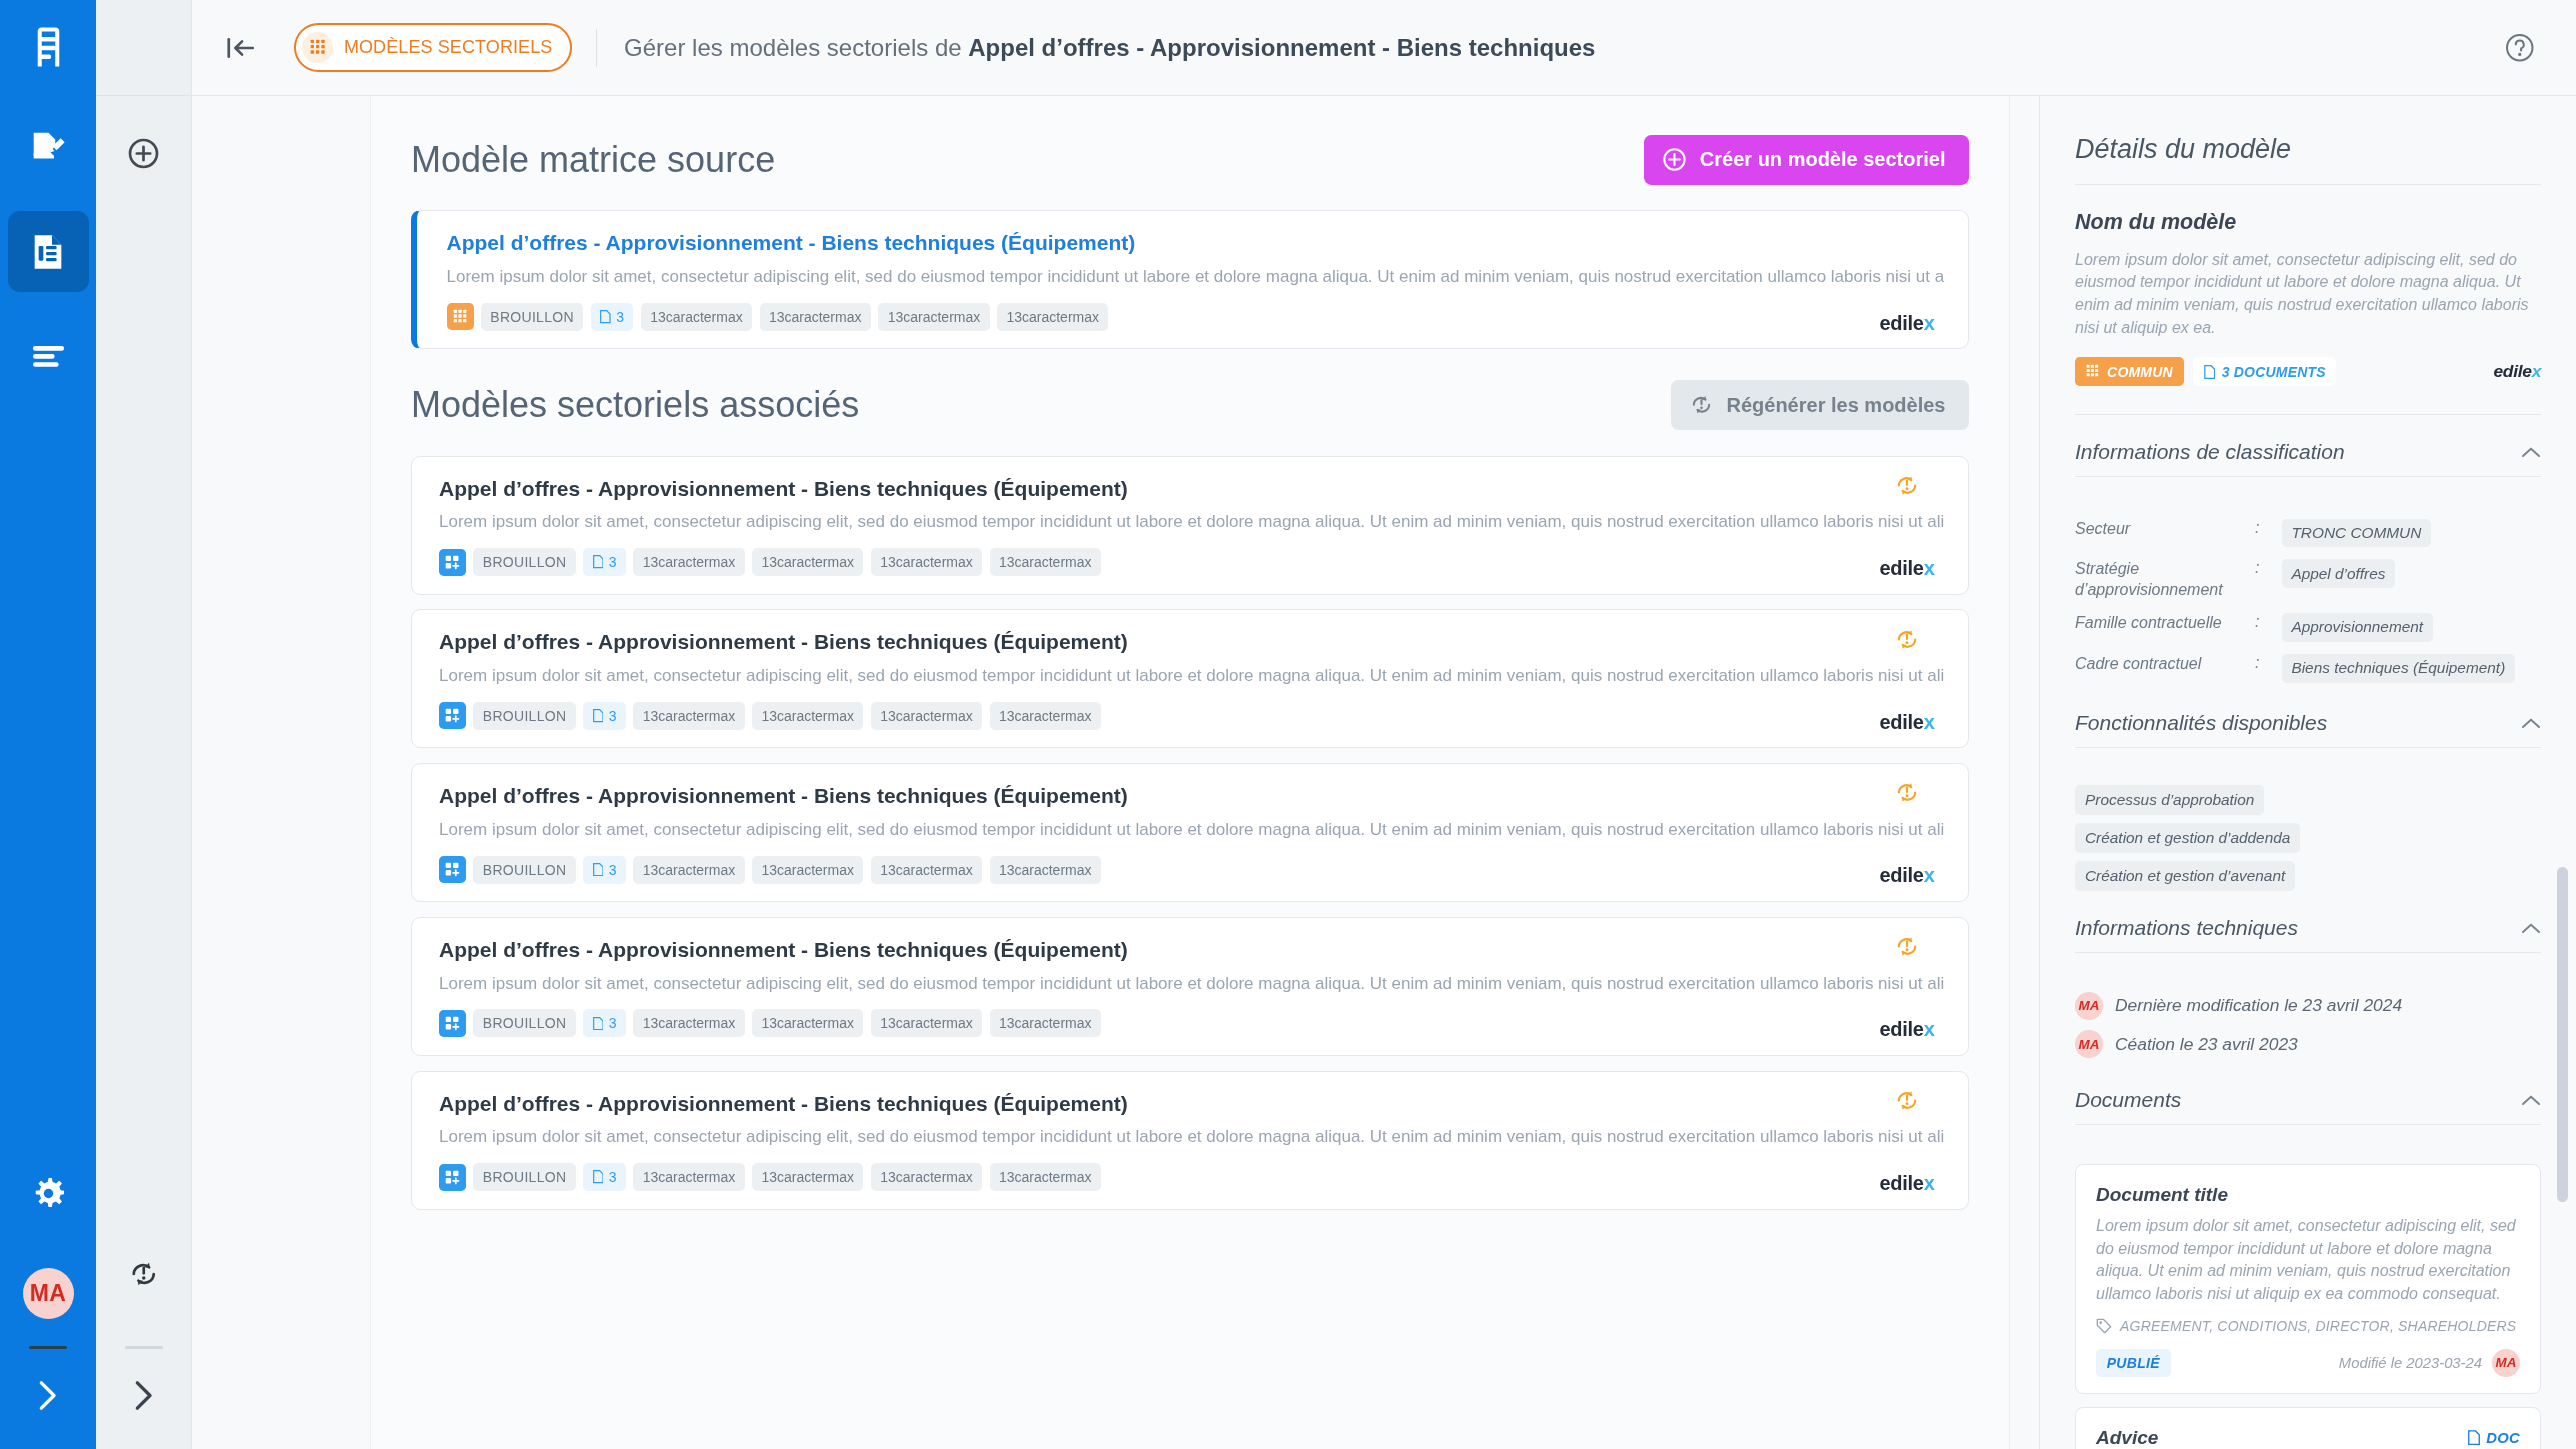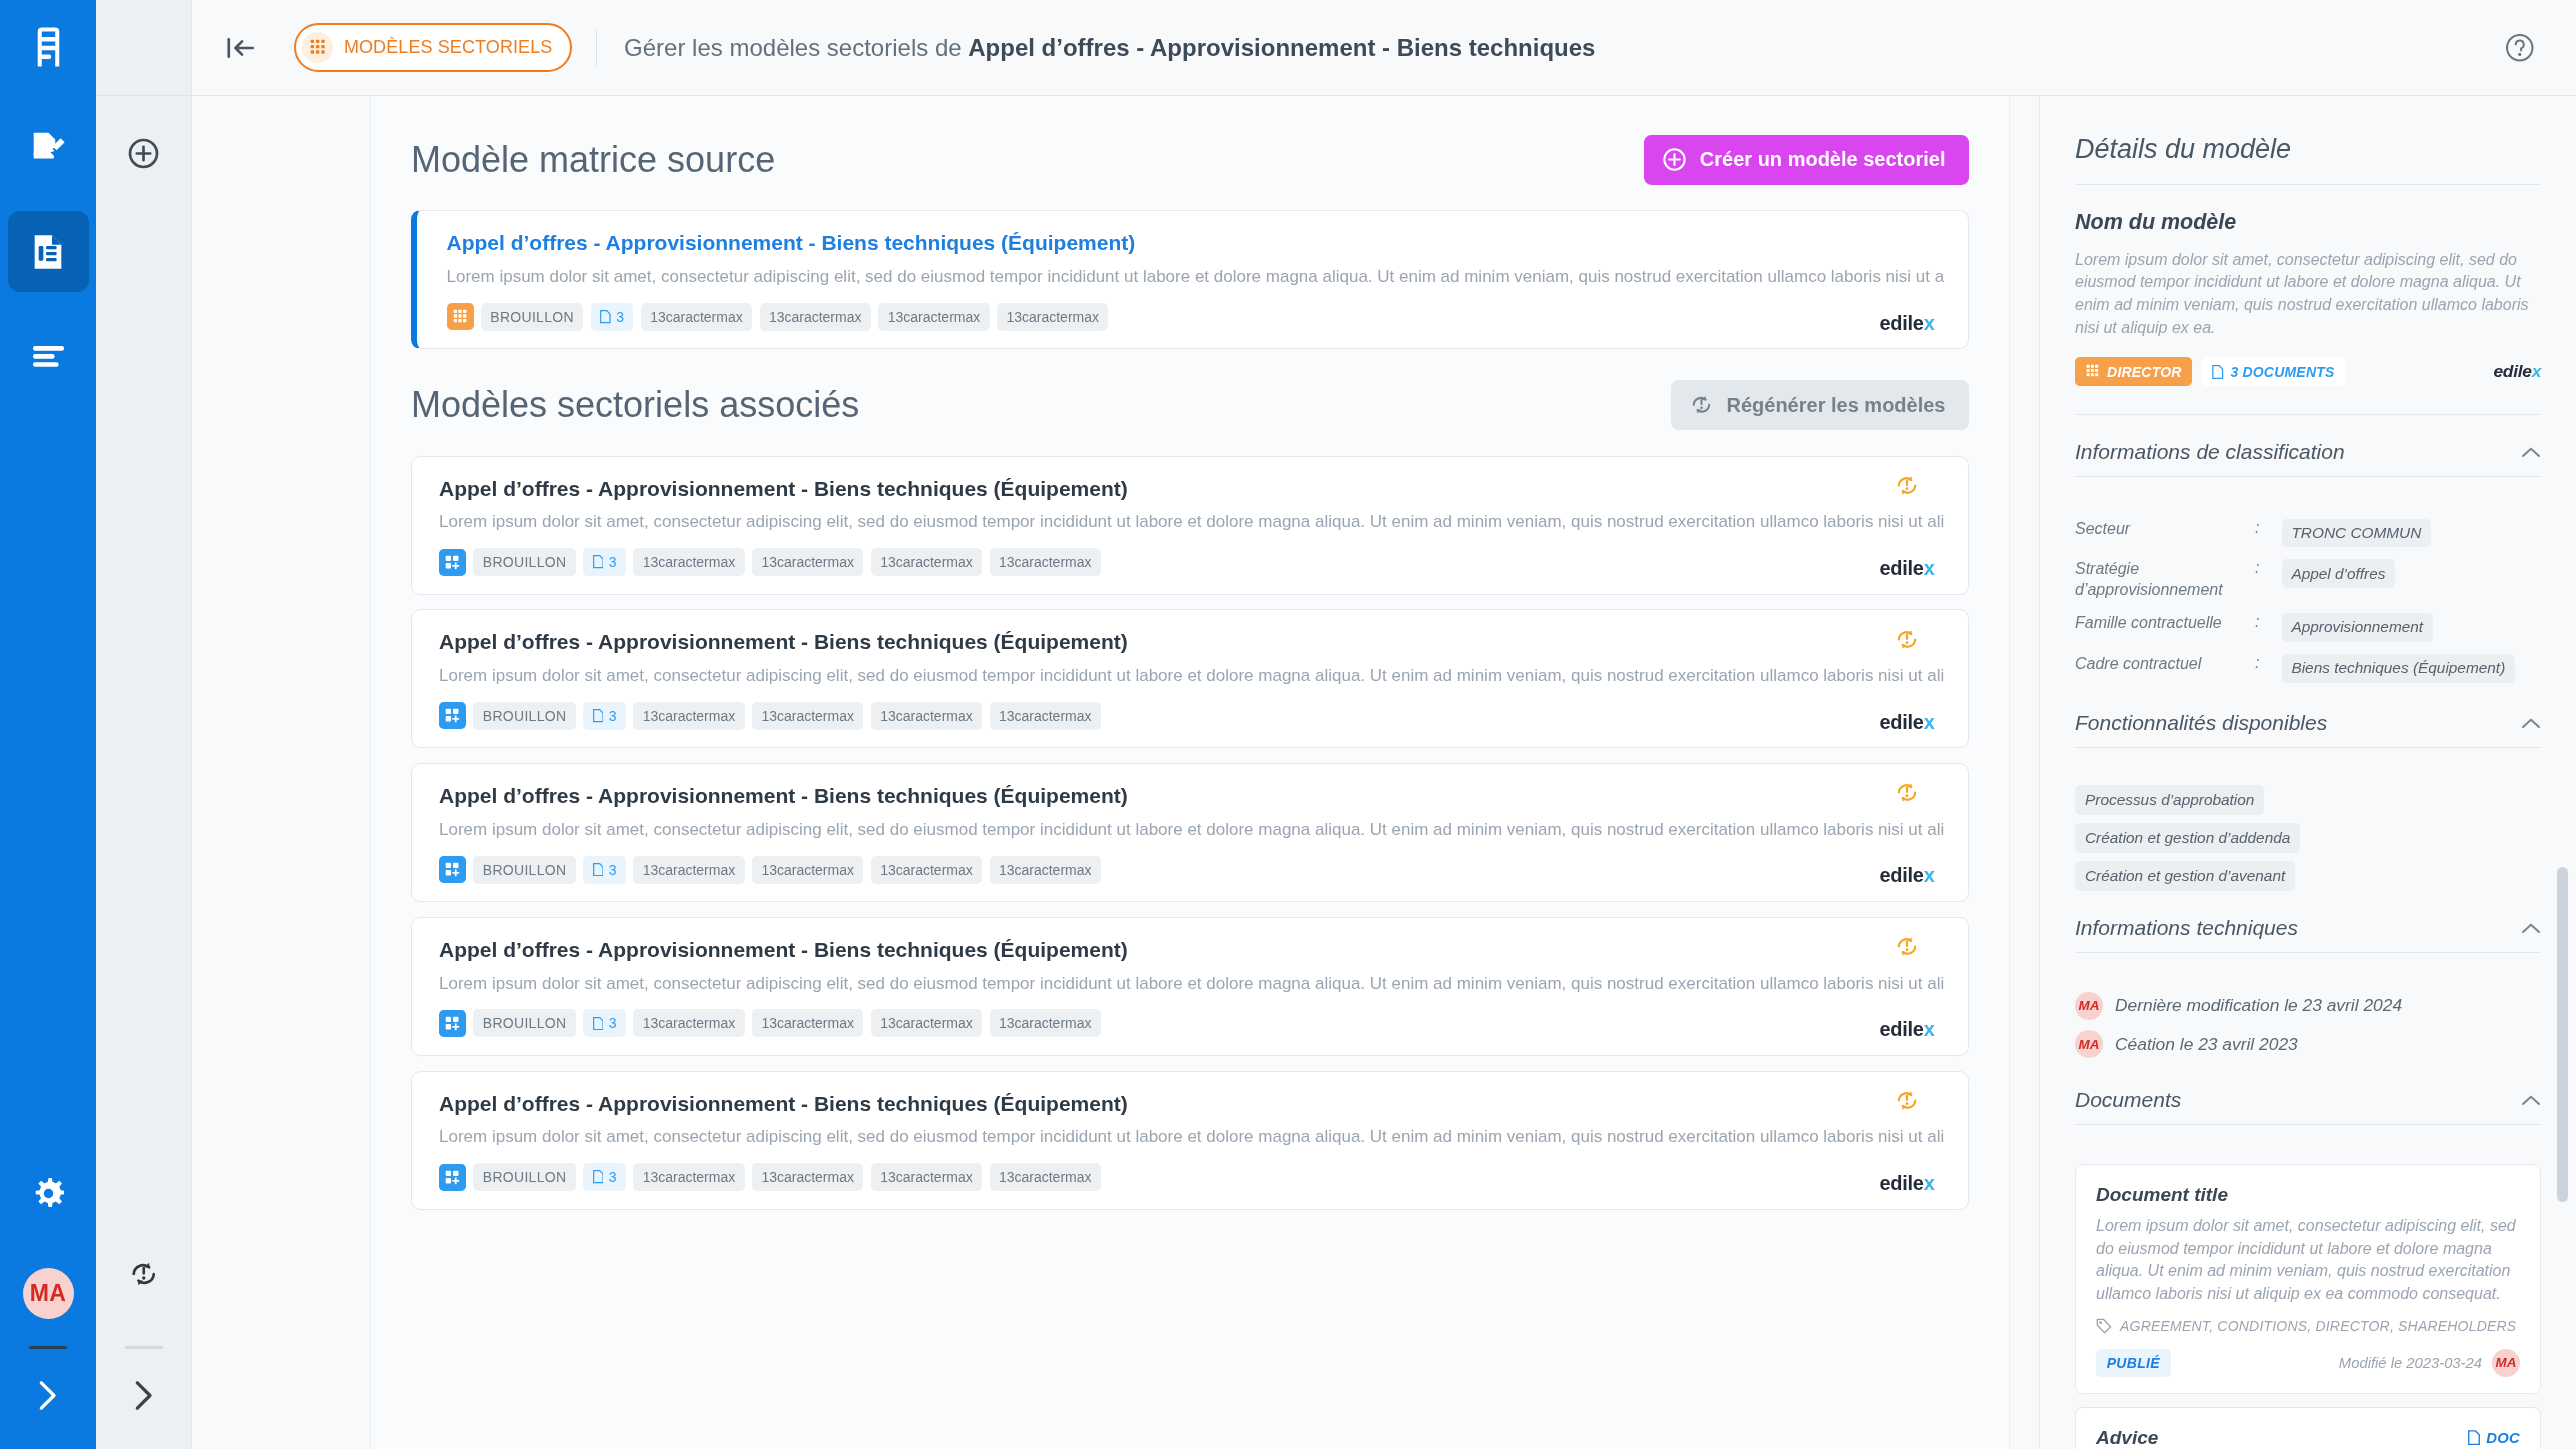--- a/index.html
+++ b/index.html
@@ -737,21 +737,21 @@
                     <rect x="15" y="1" width="5" height="5" rx="1"></rect>
                   <rect x="1" y="8" width="5" height="5" rx="1"></rect>
                     <rect x="8" y="8" width="5" height="5" rx="1"></rect>
                     <rect x="15" y="8" width="5" height="5" rx="1"></rect>
                   <rect x="1" y="15" width="5" height="5" rx="1"></rect>
                     <rect x="8" y="15" width="5" height="5" rx="1"></rect>
                     <rect x="15" y="15" width="5" height="5" rx="1"></rect>
                 </g>
               </svg>
             </span>
-            <span>DIRECTOR</span>
+            <span>COMMUN</span>
           </span>
           <span class="chip-docs">
             <span>
               <svg width="11.4" height="14" viewBox="0 0 16 20">
                   <path d="M1 1 h9 l5 5 v13 H1z" fill="none" stroke="#2d9cf0" stroke-width="1.8"></path>
                 </svg>
             </span>
             <span>3 DOCUMENTS</span>
           </span>
           <span class="grow"></span>

